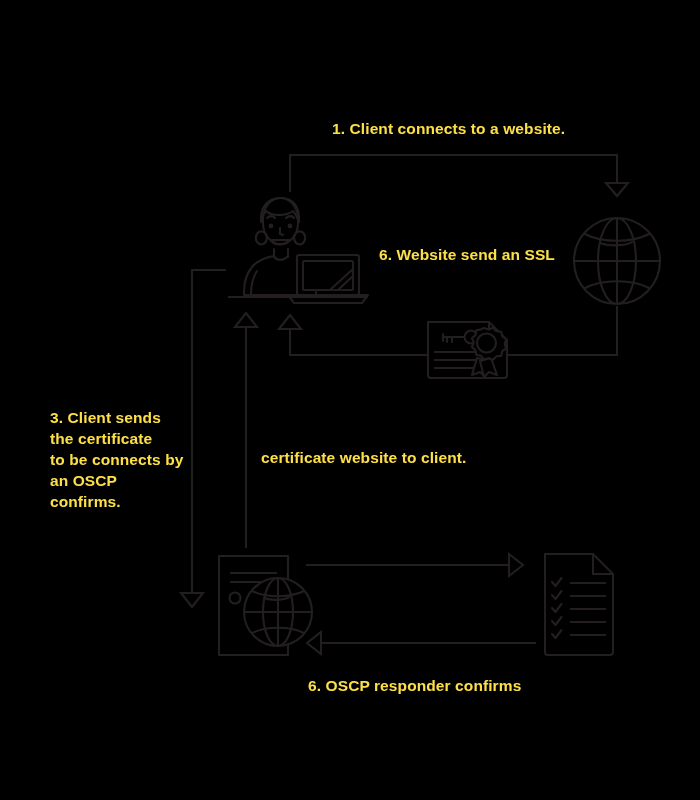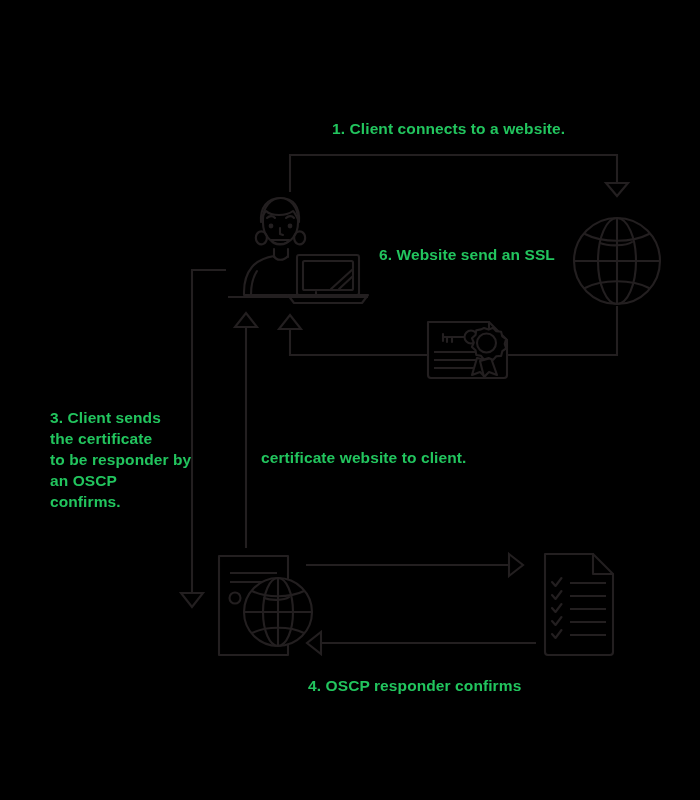--- a/index.html
+++ b/index.html
@@ -23,21 +23,21 @@
   }
   svg.layer {
     position: absolute;
     left: 0; top: 0;
     width: 700px;
     height: 800px;
     display: block;
   }
   .label {
     position: absolute;
-    color: #22c55e;
+    color: #fde047;
     font-family: "Liberation Sans", sans-serif;
     font-size: 15.5px;
     font-weight: 700;
     line-height: 21px;
     letter-spacing: 0.1px;
     white-space: pre;
     -webkit-font-smoothing: antialiased;
   }
   #label-step1 { left: 332px; top: 118px; }
   #label-step2 { left: 379px; top: 244px; }
@@ -239,19 +239,19 @@
         <path d="M 552 634 l 3.5 4 l 6 -8"></path>
       </g>
     </g>
 
   </svg>
 
   <div class="label" id="label-step1">1. Client connects to a website.</div>
 
   <div class="label" id="label-step2"><span>6. Website send an SSL</span><br></div>
 
-  <div class="label" id="label-step3"><span>3. Client sends</span><br><span>the certificate</span><br><span>to be responder by</span><br><span>an OSCP</span><br><span>confirms.</span></div>
+  <div class="label" id="label-step3"><span>3. Client sends</span><br><span>the certificate</span><br><span>to be connects by</span><br><span>an OSCP</span><br><span>confirms.</span></div>
 
   <div class="label" id="label-step5"><br><span>certificate website to client.</span></div>
 
-  <div class="label" id="label-step4"><span>4. OSCP responder confirms</span><br></div>
+  <div class="label" id="label-step4"><span>6. OSCP responder confirms</span><br></div>
 
 </div>
 
 </body></html>

